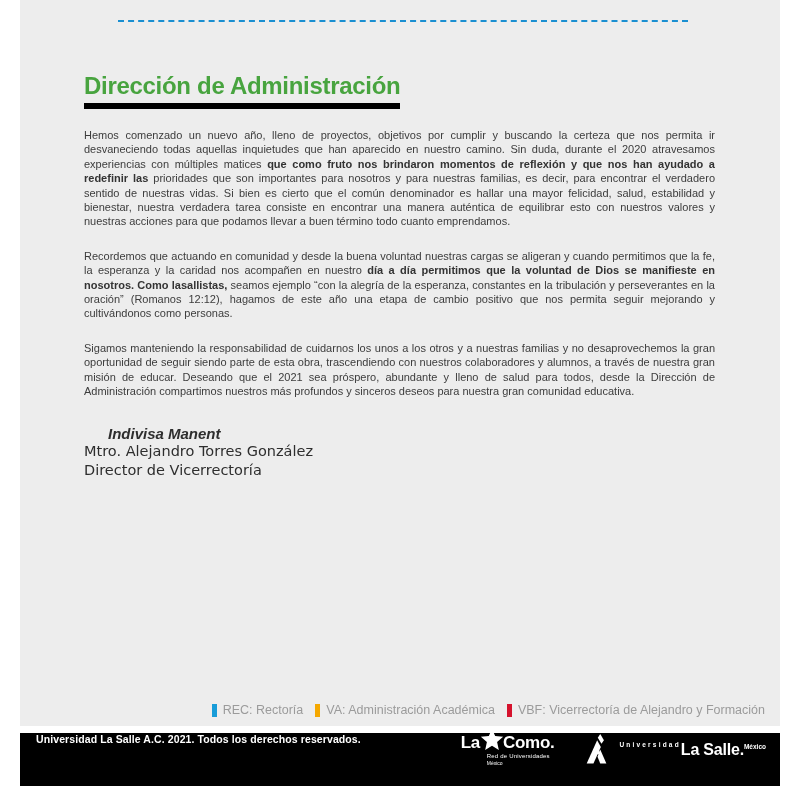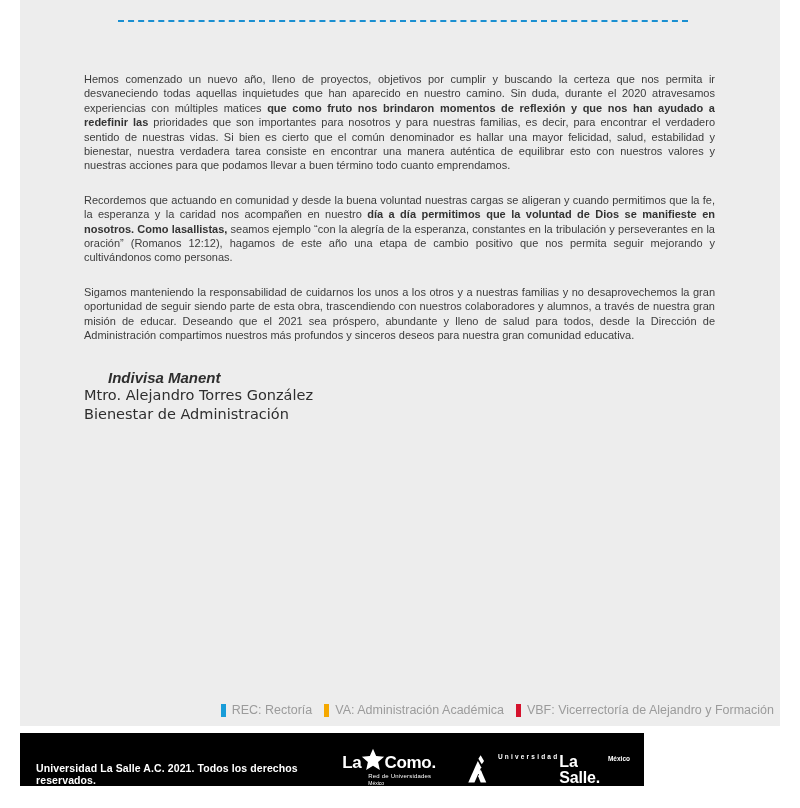--- a/index.html
+++ b/index.html
@@ -54,37 +54,37 @@
     margin-left: 24px;
   }
   .signature {
     font-family: "DejaVu Sans", sans-serif;
     font-size: 14.5px;
     line-height: 1.35;
     color: #2e2e2e;
   }
   .legend {
     position: absolute;
-    right: 6px; bottom: 9px;
+    right: 15px; bottom: 9px;
     display: flex;
     align-items: center;
     gap: 12px;
     white-space: nowrap;
     font-size: 12.5px;
     color: #9b9b9b;
   }
   .legend-item { display: flex; align-items: center; gap: 6px; }
   .legend-bar { width: 5px; height: 13px; flex: 0 0 auto; }
   .footer-bar {
     position: absolute;
     left: 20px; top: 733px;
-    width: 624px; height: 53px;
+    width: 760px; height: 53px;
     background: #000000;
     display: flex;
-    align-items: flex-end;
+    align-items: flex-start;
     color: #ffffff;
   }
   .copyright {
     margin-left: 16px;
     font-size: 10.5px;
     font-weight: bold;
     letter-spacing: 0.1px;
   }
   .footer-logos {
     margin-left: auto;
@@ -105,32 +105,33 @@
   .uls-mx { font-size: 6.5px; font-weight: bold; margin-top: 2px; }
 </style>
 </head>
 <body>
 
 <div class="panel">
 
   <div class="dashed-divider"></div>
 
   <div class="content">
+    <h1 class="article-title">Dirección de Administración</h1>
 
     <p class="body-par"><span>Hemos comenzado un nuevo año, lleno de proyectos, objetivos por cumplir y buscando la certeza que nos permita ir desvaneciendo todas aquellas inquietudes que han aparecido en nuestro camino. Sin duda, durante el 2020 atravesamos experiencias con múltiples matices </span><b>que como fruto nos brindaron momentos de reflexión y que nos han ayudado a redefinir las</b><span> prioridades que son importantes para nosotros y para nuestras familias, es decir, para encontrar el verdadero sentido de nuestras vidas. Si bien es cierto que el común denominador es hallar una mayor felicidad, salud, estabilidad y bienestar, nuestra verdadera tarea consiste en encontrar una manera auténtica de equilibrar esto con nuestros valores y nuestras acciones para que podamos llevar a buen término todo cuanto emprendamos.</span></p>
 
     <p class="body-par"><span>Recordemos que actuando en comunidad y desde la buena voluntad nuestras cargas se aligeran y cuando permitimos que la fe, la esperanza y la caridad nos acompañen en nuestro </span><b>día a día permitimos que la voluntad de Dios se manifieste en nosotros. Como lasallistas,</b><span> seamos ejemplo “con la alegría de la esperanza, constantes en la tribulación y perseverantes en la oración” (Romanos 12:12), hagamos de este año una etapa de cambio positivo que nos permita seguir mejorando y cultivándonos como personas.</span></p>
 
     <p class="body-par"><span>Sigamos manteniendo la responsabilidad de cuidarnos los unos a los otros y a nuestras familias y no desaprovechemos la gran oportunidad de seguir siendo parte de esta obra, trascendiendo con nuestros colaboradores y alumnos, a través de nuestra gran misión de educar. Deseando que el 2021 sea próspero, abundante y lleno de salud para todos, desde la Dirección de Administración compartimos nuestros más profundos y sinceros deseos para nuestra gran comunidad educativa.</span><b></b><span></span></p>
 
     <p class="motto">Indivisa Manent</p>
 
     <div class="signature">
       <div>Mtro. Alejandro Torres González</div>
-      <div>Bienestar de Administración</div>
+      <div>Director de Vicerrectoría</div>
     </div>
   </div>
 
   <div class="legend">
     <div class="legend-item">
       <span class="legend-bar" style="background-color: rgb(24, 156, 216);"></span>
       <span>REC: Rectoría</span>
     </div>
     <div class="legend-item">
       <span class="legend-bar" style="background-color: rgb(245, 168, 0);"></span>

